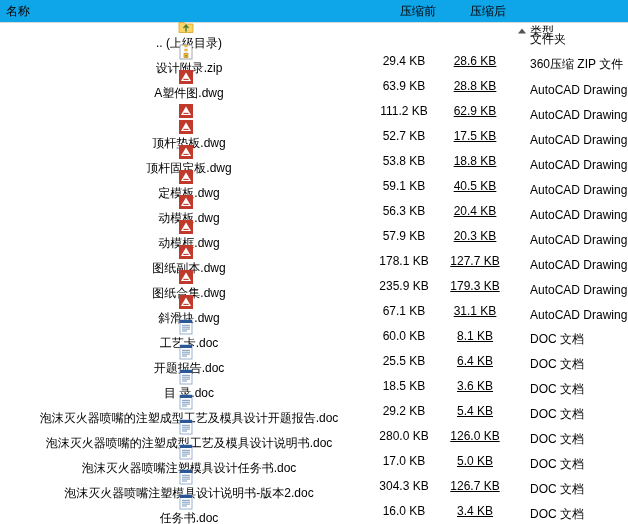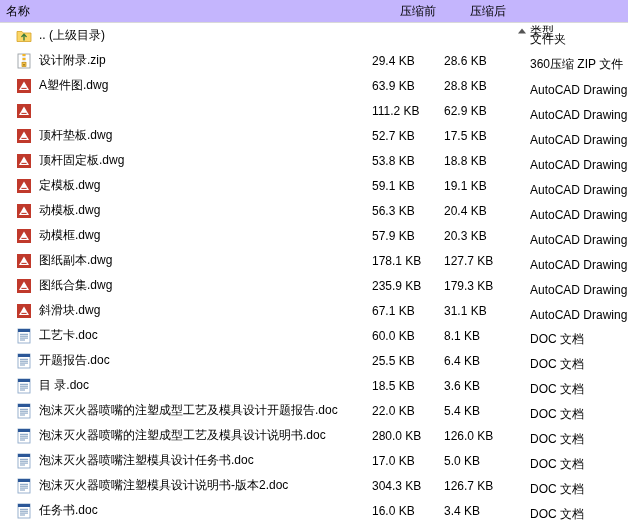--- a/index.html
+++ b/index.html
@@ -19,21 +19,21 @@
     width: 628px;
     height: 524px;
     position: relative;
   }
   
   .header {
     display: flex;
     align-items: center;
     height: 22px;
     border-bottom: 1px solid #d9d9d9;
-    background: #c4b5fd;
+    background: #0ea5e9;
     font-size: 12px;
     color: #000000;
   }
   .col {
     box-sizing: border-box;
     padding: 0 6px;
     white-space: nowrap;
     overflow: hidden;
   }
   .col-name   { width: 372px; }
@@ -59,37 +59,38 @@
     display: flex;
     align-items: center;
     height: 25px;
     font-size: 12px;
   }
   .name-cell {
     display: flex;
     align-items: center;
     width: 372px;
     box-sizing: border-box;
-    padding-left: 16px;
+    padding-left: 6px;
     overflow: hidden;
     white-space: nowrap;
+    flex-direction: column;
   }
   .name-text {
     overflow: hidden;
     text-overflow: ellipsis;
     white-space: nowrap;
   }
   .size-cell {
     width: 72px;
     box-sizing: border-box;
-    text-align: left;
+    text-align: center;
     white-space: nowrap;
   }
   .size-before { padding-right: 8px; }
-  .size-after  { padding-right: 10px; }
+  .size-after  { padding-right: 10px; text-decoration: underline; }
   .type-cell {
     width: 112px;
     box-sizing: border-box;
     padding-left: 14px;
     white-space: nowrap;
     margin-top: 8px;
   }
   
   .icon {
     width: 16px;
@@ -214,21 +215,21 @@
           <span class="icon">
             <svg width="16" height="16" viewBox="0 0 16 16">
               <rect x="1" y="1" width="14" height="14" fill="#c0392b"></rect>
               <path d="M3 12L8 3.6 13 12z" fill="#ffffff"></path>
               <path d="M5.4 10.4h5.2" stroke="#c0392b" stroke-width="1.1"></path>
             </svg>
           </span>
           <span class="name-text">定模板.dwg</span>
         </div>
         <div class="size-cell size-before">59.1 KB</div>
-        <div class="size-cell size-after">19.1 KB</div>
+        <div class="size-cell size-after">40.5 KB</div>
         <div class="type-cell">AutoCAD Drawing</div>
       </div>
       <div class="row">
         <div class="name-cell">
           <span class="icon">
             <svg width="16" height="16" viewBox="0 0 16 16">
               <rect x="1" y="1" width="14" height="14" fill="#c0392b"></rect>
               <path d="M3 12L8 3.6 13 12z" fill="#ffffff"></path>
               <path d="M5.4 10.4h5.2" stroke="#c0392b" stroke-width="1.1"></path>
             </svg>
@@ -348,21 +349,21 @@
         <div class="name-cell">
           <span class="icon">
             <svg width="16" height="16" viewBox="0 0 16 16">
               <rect x="2" y="1" width="12" height="14" fill="#ffffff" stroke="#8ea9c9" stroke-width="0.9"></rect>
               <rect x="2" y="1" width="12" height="3" fill="#2b5797"></rect>
               <path d="M4 6.3h8M4 8.2h8M4 10.1h8M4 12h5" stroke="#6d8fb5" stroke-width="0.9"></path>
             </svg>
           </span>
           <span class="name-text">泡沫灭火器喷嘴的注塑成型工艺及模具设计开题报告.doc</span>
         </div>
-        <div class="size-cell size-before">22.0 KB</div>
+        <div class="size-cell size-before">29.2 KB</div>
         <div class="size-cell size-after">5.4 KB</div>
         <div class="type-cell">DOC 文档</div>
       </div>
       <div class="row">
         <div class="name-cell">
           <span class="icon">
             <svg width="16" height="16" viewBox="0 0 16 16">
               <rect x="2" y="1" width="12" height="14" fill="#ffffff" stroke="#8ea9c9" stroke-width="0.9"></rect>
               <rect x="2" y="1" width="12" height="3" fill="#2b5797"></rect>
               <path d="M4 6.3h8M4 8.2h8M4 10.1h8M4 12h5" stroke="#6d8fb5" stroke-width="0.9"></path>

